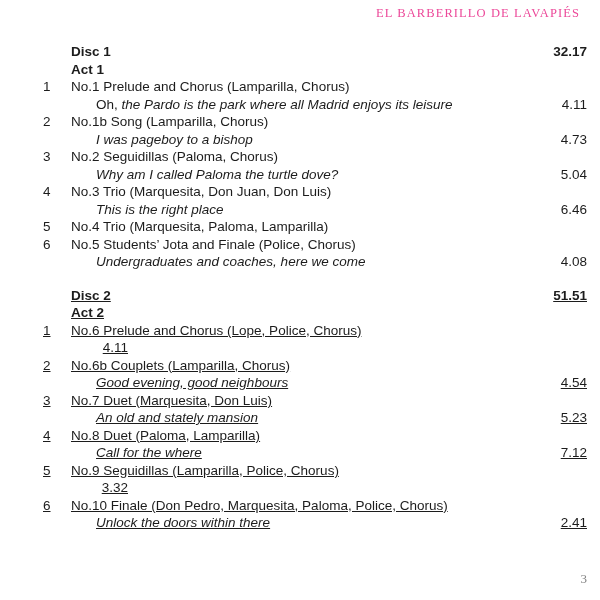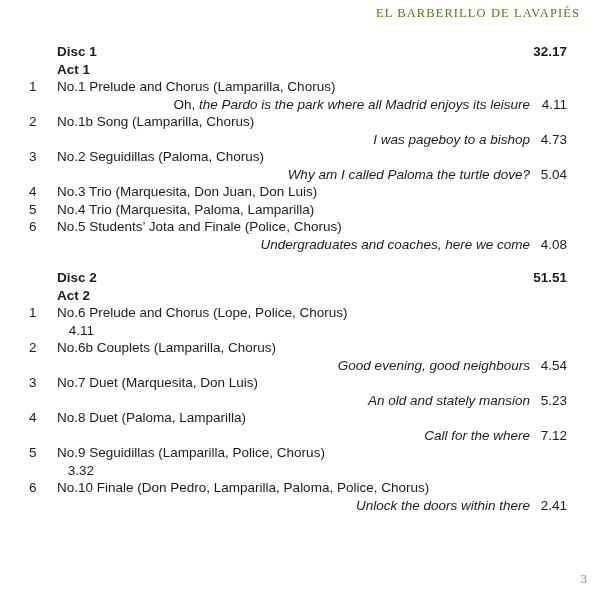--- a/index.html
+++ b/index.html
@@ -3,31 +3,31 @@
 <meta charset="utf-8">
 <style>
   html,body{margin:0;padding:0;background:#ffffff;}
   .page{
     width:600px;height:600px;position:relative;background:#ffffff;
     font-family:"Liberation Sans",sans-serif;color:#1c1c1c;overflow:hidden;
   }
   .masthead{
     position:absolute;top:6px;right:20px;
     font-family:"Liberation Serif",serif;font-size:12.5px;
-    letter-spacing:1.1px;color:#4d7c0f;white-space:nowrap;
+    letter-spacing:1.1px;color:#ec4899;white-space:nowrap;
   }
   .content{position:absolute;top:43px;left:0;right:0;}
-  .row{display:flex;align-items:baseline;font-size:13.5px;line-height:17.5px;}
+  .row{display:flex;align-items:baseline;font-size:13.5px;line-height:17.5px;margin-left:14px;}
   .num{flex:none;width:57px;padding-left:29px;box-sizing:border-box;}
   .txt{flex:1;min-width:0;white-space:nowrap;}
-  .dur{flex:none;width:70px;text-align:right;padding-right:33px;box-sizing:border-box;}
+  .dur{flex:none;width:70px;text-align:right;padding-right:13px;box-sizing:border-box;}
   .bold{font-weight:bold;}
-  .lyric{padding-left:25px;box-sizing:border-box;text-align:right;}
+  .lyric{padding-left:25px;box-sizing:border-box;}
   .ital{font-style:italic;}
-  .disc + .disc{margin-top:16px;}
+  .disc + .disc{margin-top:16px;text-decoration:underline;}
   .pageno{
     position:absolute;top:571px;right:13px;
     font-family:"Liberation Serif",serif;font-size:13px;color:#808080;
   }
 </style>
 </head>
 <body>
 
 <div class="page">
   <div class="masthead">EL BARBERILLO DE LAVAPIÉS</div>
@@ -78,20 +78,25 @@
       <span class="txt lyric"><span></span><span class="ital">Why am I called Paloma the turtle dove?</span></span>
       <span class="dur">5.04</span>
     </div>
   </div>
 
   <div class="track">
     <div class="row">
       <span class="num">4</span>
       <span class="txt">No.3 Trio (Marquesita, Don Juan, Don Luis)</span>
     </div>
+    <div class="row">
+      <span class="num"></span>
+      <span class="txt lyric"><span></span><span class="ital">This is the right place</span></span>
+      <span class="dur">6.46</span>
+    </div>
   </div>
 
   <div class="track">
     <div class="row">
       <span class="num">5</span>
       <span class="txt">No.4 Trio (Marquesita, Paloma, Lamparilla)</span>
     </div>
   </div>
 
   <div class="track">
@@ -173,21 +178,21 @@
     </div>
     <div class="row">
       <span class="num"></span>
       <span class="dur">3.32</span>
     </div>
   </div>
 
   <div class="track">
     <div class="row">
       <span class="num">6</span>
-      <span class="txt">No.10 Finale (Don Pedro, Lamparilla, Paloma, Police, Chorus)</span>
+      <span class="txt">No.10 Finale (Don Pedro, Marquesita, Paloma, Police, Chorus)</span>
     </div>
     <div class="row">
       <span class="num"></span>
       <span class="txt lyric"><span></span><span class="ital">Unlock the doors within there</span></span>
       <span class="dur">2.41</span>
     </div>
   </div>
 </div>
   </section>
 </div>

